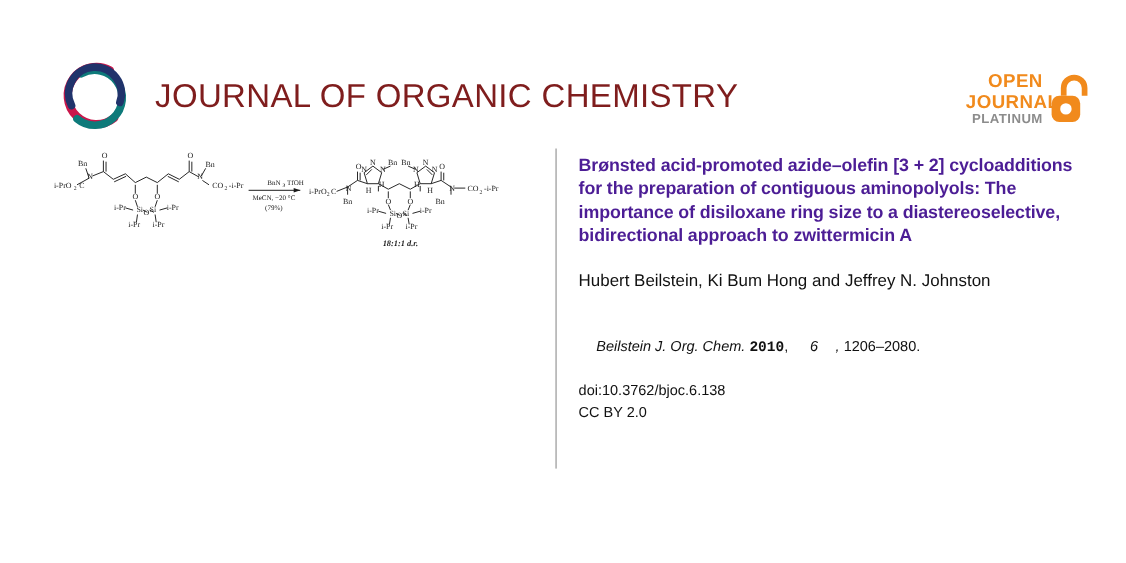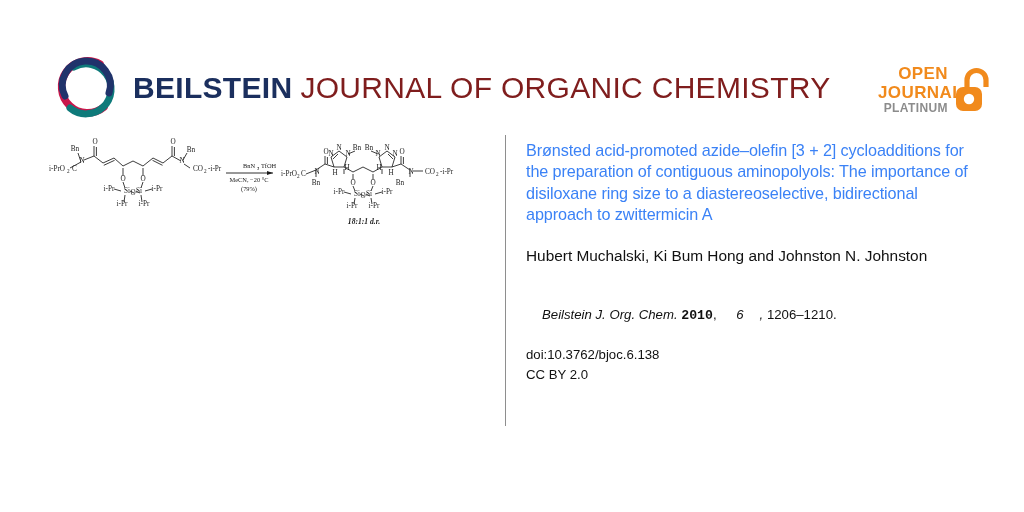--- a/index.html
+++ b/index.html
@@ -94,23 +94,23 @@
     width: 440px; height: 120px;
   }
 
   
   #article {
     position: absolute;
     left: 526px; top: 140px;
     width: 452px;
   }
   #article-title {
-    color: #3b82f6;
+    color: #4c1d95;
     font-size: 16.2px;
-    font-weight: 400;
+    font-weight: 700;
     line-height: 1.32;
     letter-spacing: -0.1px;
     margin: 0;
   }
   #authors {
     color: #111111;
     font-size: 15.4px;
     font-weight: 400;
     line-height: 1.33;
     margin: 20px 0 0 0;
@@ -141,21 +141,20 @@
 
       <path d="M 46 9 A 26 26 0 1 0 50 52" fill="none" stroke="#c9174b" stroke-width="7.5" stroke-linecap="round"></path>
 
       <path d="M 20 12 A 25 25 0 1 1 16 53" fill="none" stroke="#0e7a7a" stroke-width="7" stroke-linecap="round"></path>
 
       <path d="M 11 41 A 24 24 0 1 1 55 38" fill="none" stroke="#20336b" stroke-width="7" stroke-linecap="round"></path>
     </svg>
   </div>
 
   <div id="wordmark">
-    <span class="wm-bold">BEILSTEIN</span>
     <span class="wm-light">JOURNAL OF ORGANIC CHEMISTRY</span>
   </div>
 
   <div id="oa-badge">
     <div id="oa-words">
       <span class="oa-l1">OPEN</span>
       <span class="oa-l2">JOURNAL</span>
       <span class="oa-l3">PLATINUM</span>
     </div>
     <div id="oa-lock">
@@ -351,23 +350,23 @@
   </g>
 
   <text x="316" y="94" text-anchor="middle" font-size="7.6" font-weight="bold" font-style="italic" fill="#1a1a1a" stroke="none">18:1:1 d.r.</text>
 </svg>
 </div>
 
 <div id="article">
 
   <h1 id="article-title">Brønsted acid-promoted azide–olefin [3 + 2] cycloadditions for the preparation of contiguous aminopolyols: The importance of disiloxane ring size to a diastereoselective, bidirectional approach to zwittermicin A</h1>
 
-  <p id="authors">Hubert Muchalski, Ki Bum Hong and Johnston N. Johnston</p>
+  <p id="authors">Hubert Beilstein, Ki Bum Hong and Jeffrey N. Johnston</p>
 
   <p id="citation">
-    <span class="it">Beilstein J. Org. Chem.</span><span>&nbsp;</span><span class="bd">2010</span><span>,</span><span>&nbsp;</span><span class="it">6</span><span class="it">,</span><span>&nbsp;</span><span>1206–1210.</span>
+    <span class="it">Beilstein J. Org. Chem.</span><span>&nbsp;</span><span class="bd">2010</span><span>,</span><span>&nbsp;</span><span class="it">6</span><span class="it">,</span><span>&nbsp;</span><span>1206–2080.</span>
   </p>
 
   <div id="doi-block">
     <div>doi:10.3762/bjoc.6.138</div>
     <div>CC BY 2.0</div>
   </div>
 </div>
 
 </body></html>

